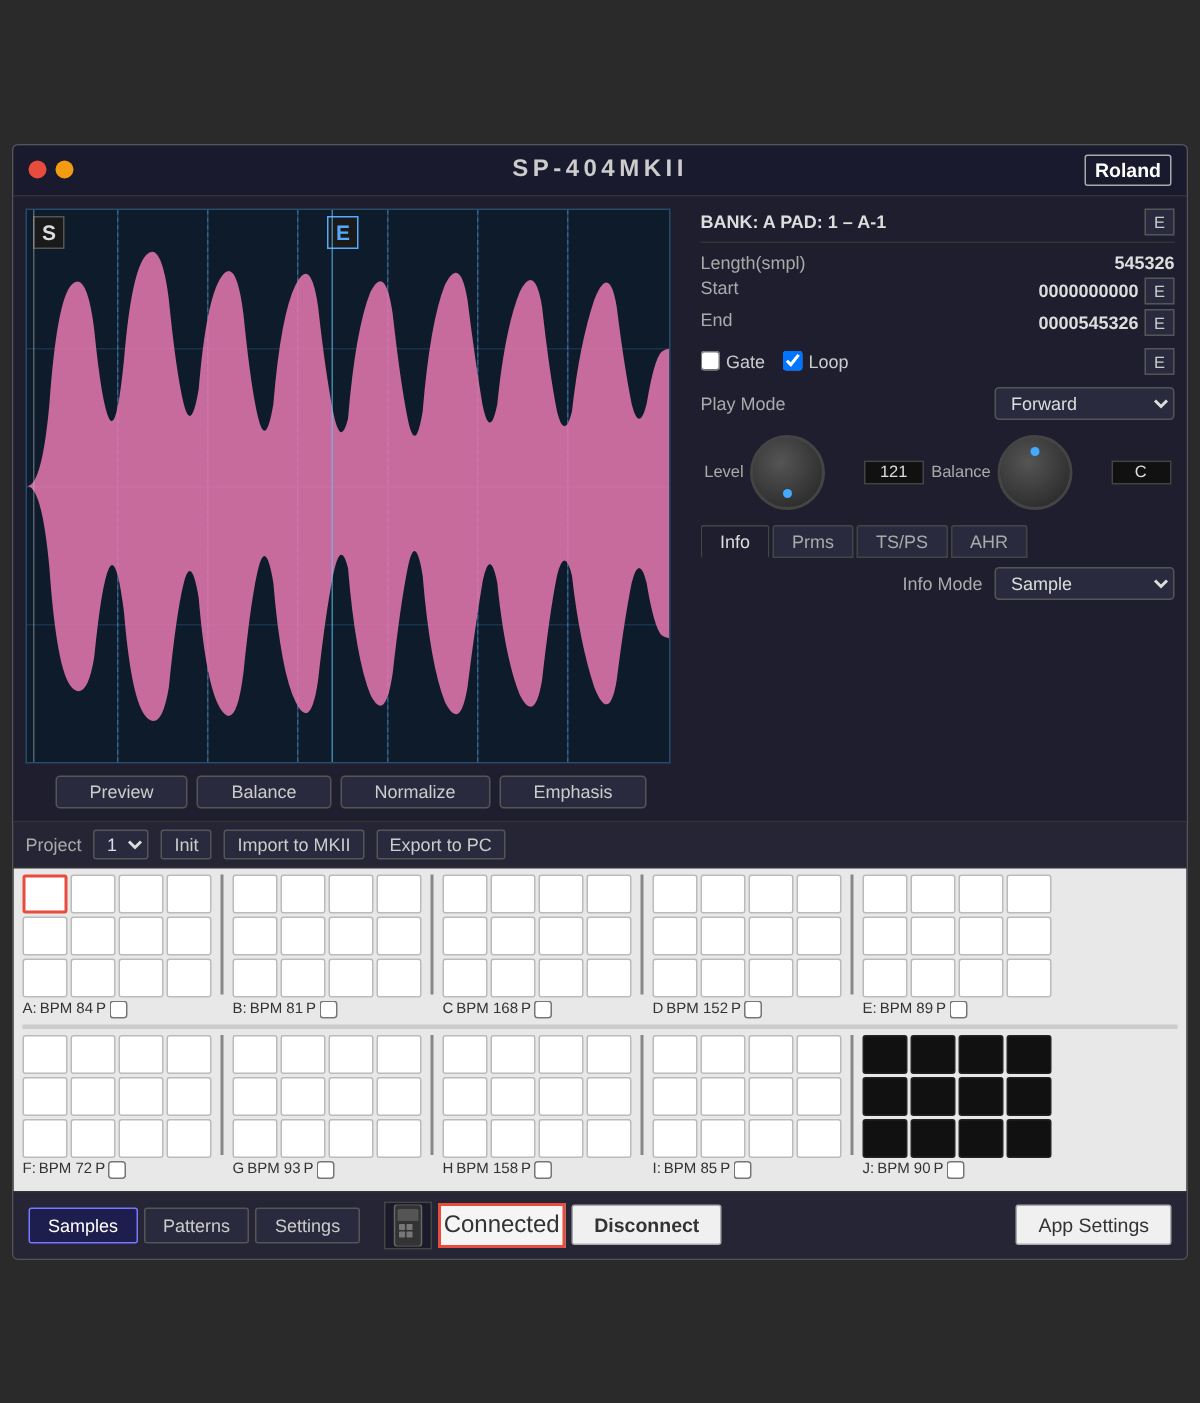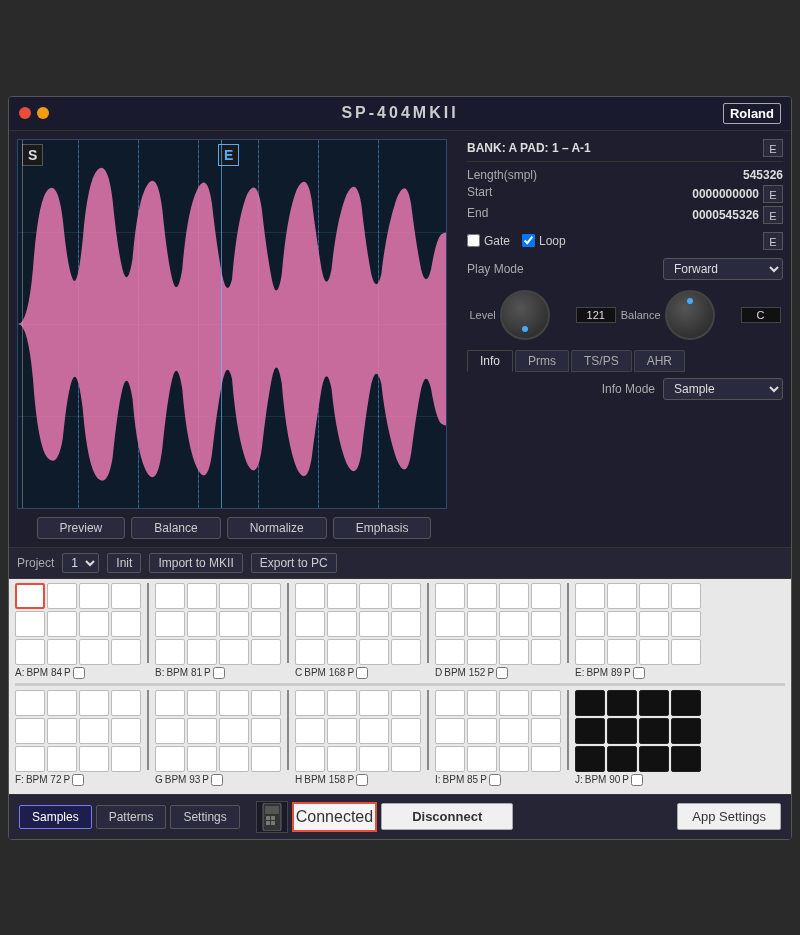--- a/index.html
+++ b/index.html
@@ -391,21 +391,21 @@
       padding: 4px 2px;
       color: #333;
       background: #f5f5f5;
       font-size: 16px;
       font-weight: normal;
     }
     .disconnect-btn {
       background: #f0f0f0;
       color: #333;
       border: 1px solid #aaa;
-      padding: 5px 30px;
+      padding: 5px 14px;
       cursor: pointer;
       font-size: 13px;
       font-weight: bold;
       border-radius: 2px;
     }
     .app-settings-btn {
       background: #f0f0f0;
       color: #333;
       border: 1px solid #aaa;
       padding: 5px 14px;

